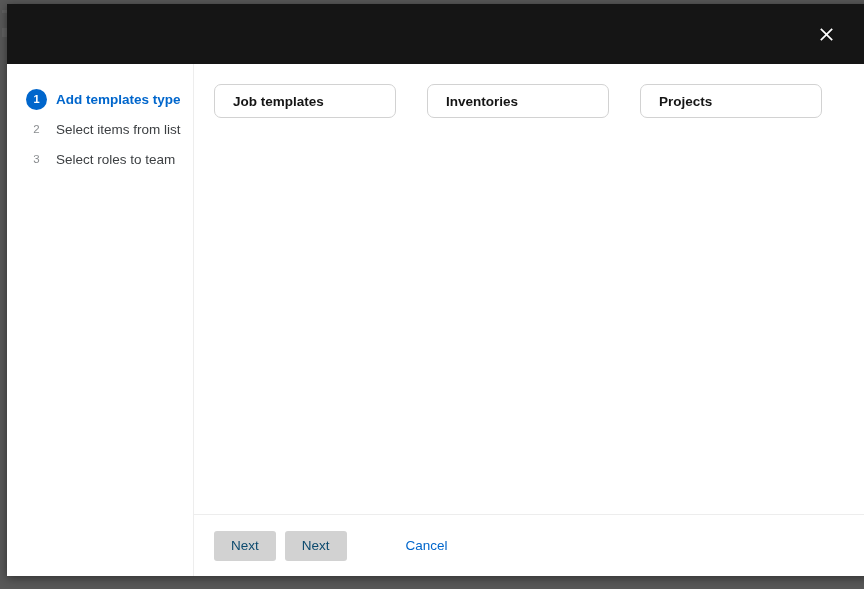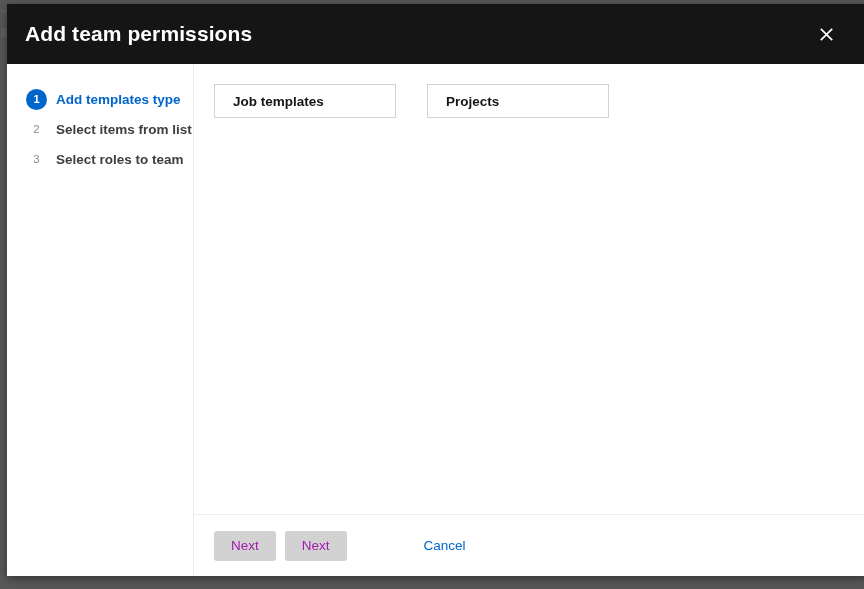--- a/index.html
+++ b/index.html
@@ -114,21 +114,20 @@
     background: #0066cc;
     border-radius: 50%;
     color: #ffffff;
     font-weight: 700;
     font-size: 11px;
   }
   .step-label {
     font-size: 13.5px;
     color: #3c3f42;
     white-space: nowrap;
-    font-weight: bold;
   }
   .nav-step.active .step-label {
     color: #0066cc;
     font-weight: 700;
   }
 
   
   #modal-content {
     flex: 1 1 auto;
     display: flex;
@@ -141,21 +140,21 @@
     display: grid;
     grid-template-columns: repeat(3, 182px);
     grid-auto-rows: 34px;
     column-gap: 31px;
     row-gap: 16px;
     align-content: start;
     box-sizing: border-box;
   }
   .resource-card {
     border: 1px solid #d2d2d2;
-    border-radius: 0;
+    border-radius: 7px;
     background: #ffffff;
     font-family: "Liberation Sans", sans-serif;
     font-size: 13.5px;
     font-weight: 700;
     color: #151515;
     text-align: left;
     padding: 0 0 0 18px;
     cursor: pointer;
     display: flex;
     align-items: center;
@@ -170,49 +169,48 @@
     align-items: center;
     padding-left: 20px;
     box-sizing: border-box;
   }
   .footer-btn {
     font-family: "Liberation Sans", sans-serif;
     font-size: 13.5px;
     border: none;
     border-radius: 3px;
     background: #d2d2d2;
-    color: #a21caf;
+    color: #0c4a6e;
     height: 30px;
     padding: 0 17px;
     margin-right: 9px;
     cursor: default;
   }
   #cancel-link {
     font-family: "Liberation Sans", sans-serif;
     font-size: 13.5px;
     color: #0066cc;
     background: none;
     border: none;
     cursor: pointer;
-    margin-left: 68px;
+    margin-left: 50px;
     padding: 0;
   }
 </style>
 </head>
 <body>
 
 <div id="backdrop">
   <div class="underlay-hint" style="left:2px;top:10px;width:5px;height:3px;"></div>
   <div class="underlay-hint" style="left:2px;top:28px;width:5px;height:9px;"></div>
 </div>
 
 <div id="modal">
 
   <div id="modal-header">
-    <div id="modal-title">Add team permissions</div>
     <button id="close-button" aria-label="Close">
       <svg width="15" height="15" viewBox="0 0 15 15" aria-hidden="true">
         <path d="M2.4 1.2 L7.5 6.3 L12.6 1.2 L13.8 2.4 L8.7 7.5 L13.8 12.6 L12.6 13.8 L7.5 8.7 L2.4 13.8 L1.2 12.6 L6.3 7.5 L1.2 2.4 Z" fill="#ffffff"></path>
       </svg>
     </button>
   </div>
 
   <div id="modal-body">
 
     <nav id="wizard-nav">
@@ -227,20 +225,21 @@
       <div class="nav-step">
         <span class="step-marker">3</span>
         <span class="step-label">Select roles to team</span>
       </div>
     </nav>
 
     <div id="modal-content">
 
       <div id="resource-type-grid">
         <button class="resource-card">Job templates</button>
+        <button class="resource-card">Inventories</button>
         <button class="resource-card">Projects</button>
       </div>
 
       <div id="modal-footer">
         <button class="footer-btn" disabled="">Next</button>
         <button class="footer-btn" disabled="">Next</button>
         <button id="cancel-link">Cancel</button>
       </div>
 
     </div>

